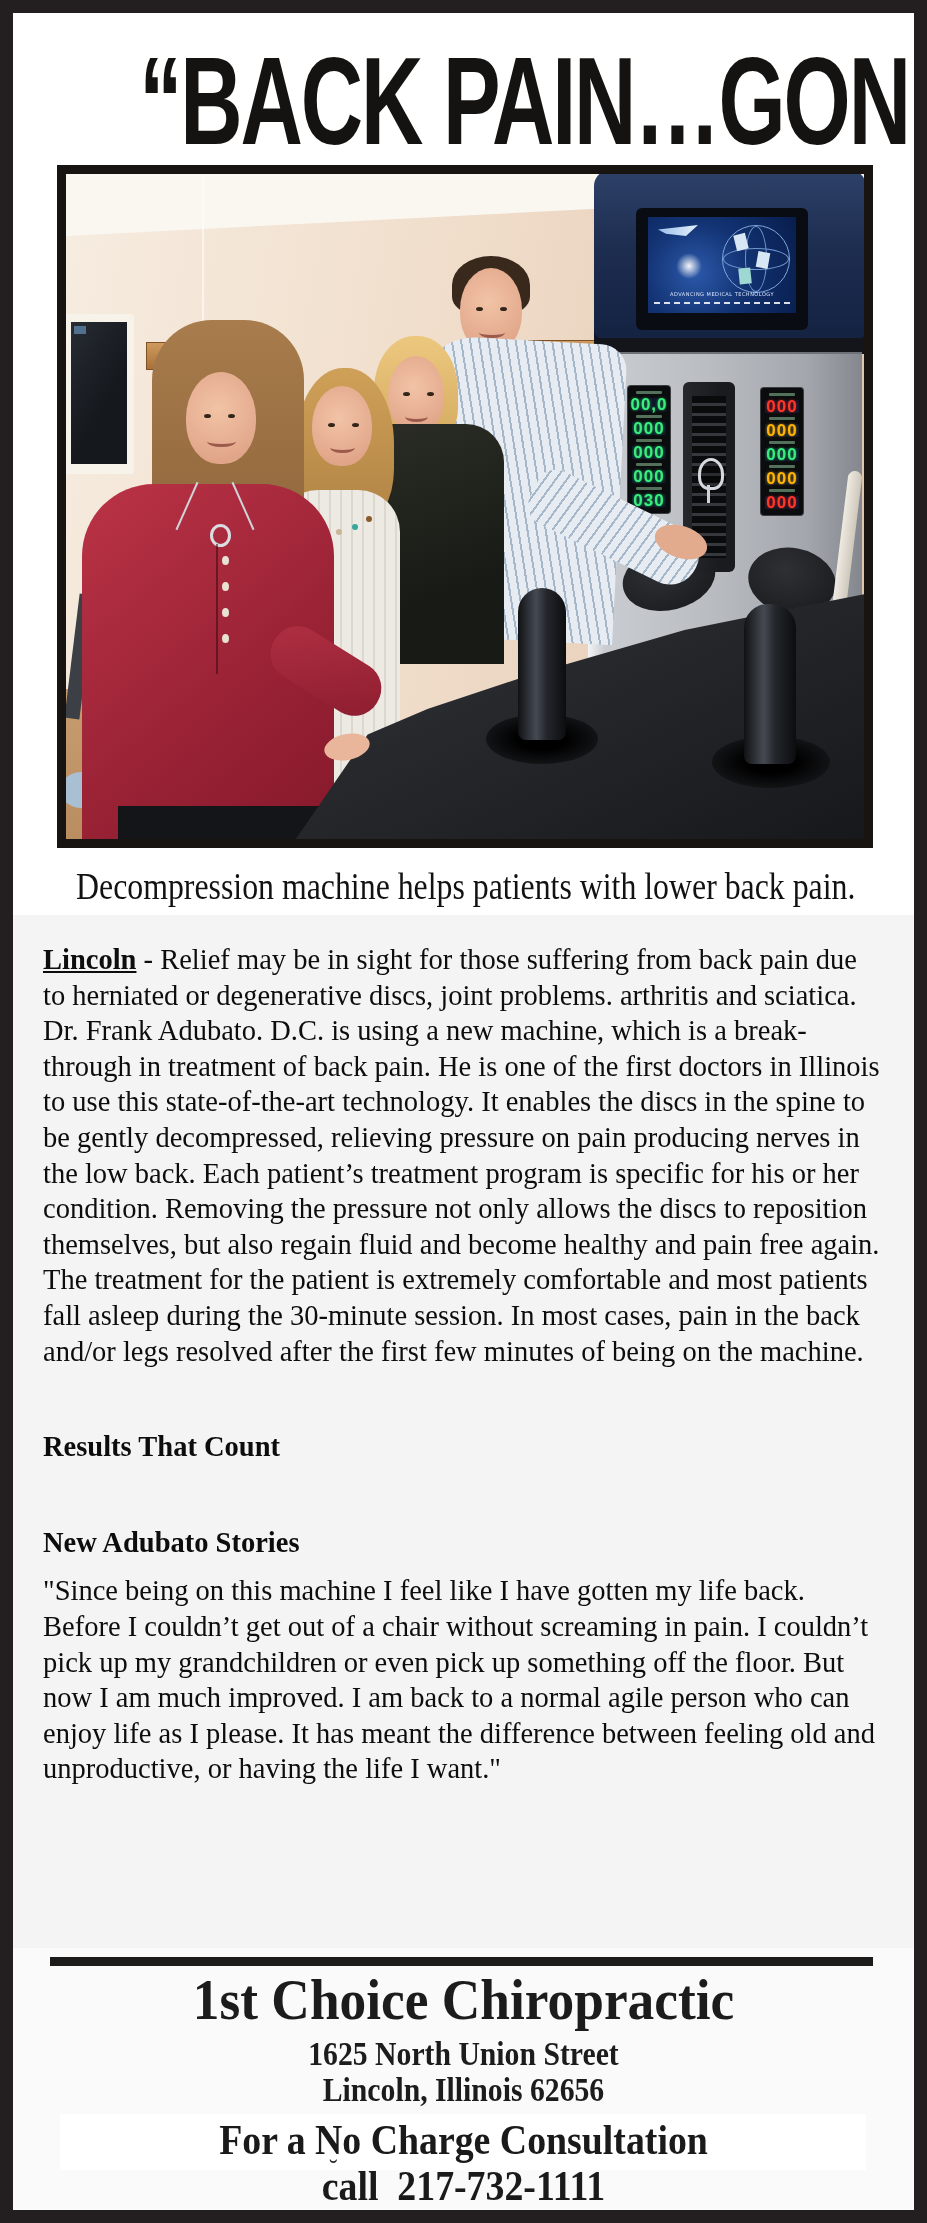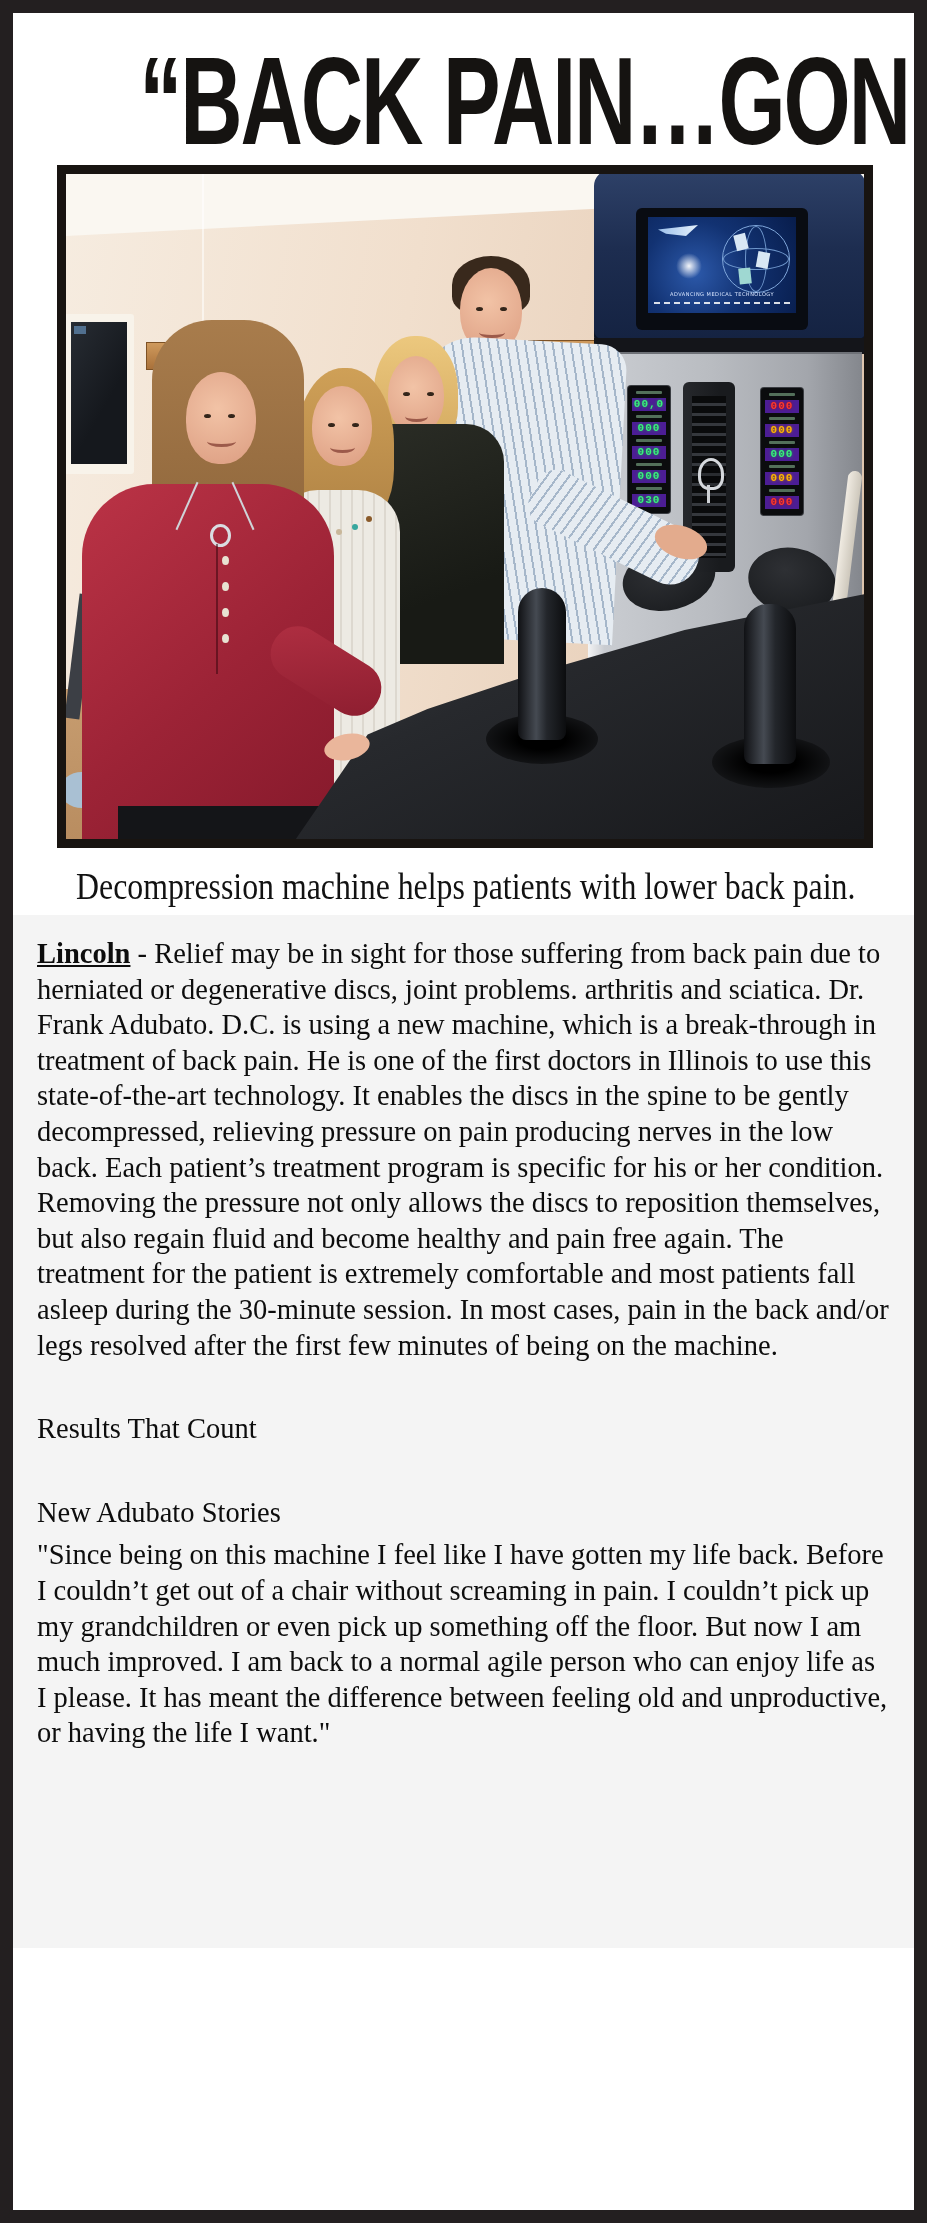--- a/index.html
+++ b/index.html
@@ -53,22 +53,22 @@
   .ticks{position:absolute;left:6px;bottom:9px;width:136px;border-top:2px dashed rgba(255,255,255,.85);}
   .mongap{left:528px;top:164px;width:272px;height:16px;background:#14151a;z-index:3;}
   .cabinet{left:522px;top:178px;width:274px;height:487px;z-index:3;
     background:linear-gradient(90deg,#f3f4f5 0%,#c9ccd1 6%,#b9bcc1 45%,#a3a6ac 80%,#84878d 100%);
     box-shadow:inset 0 2px 0 #6e7177;}
   .ledpanel{position:absolute;width:42px;padding:5px 0 6px 0;background:#0b0c0e;border-radius:3px;z-index:4;
     display:flex;flex-direction:column;align-items:center;gap:4px;box-shadow:0 0 0 1px #3a3d42;}
   .lp-left{left:40px;top:34px;}
   .lp-right{left:173px;top:36px;}
   .ledlbl{width:26px;height:3px;background:rgba(170,235,185,.45);border-radius:1px;}
-  .led{width:34px;height:13px;background:#4c1d95;display:flex;align-items:center;justify-content:center;
-    font-family:Liberation Mono, monospace;font-size:11px;font-weight:bold;letter-spacing:1px;line-height:13px;}
+  .led{width:34px;height:13px;background:#0f172a;display:flex;align-items:center;justify-content:center;
+    font-family:Liberation Sans, sans-serif;font-size:17px;font-weight:bold;letter-spacing:1px;line-height:13px;}
   .led-green{color:#38ef7d;text-shadow:0 0 3px #1f9c4e;}
   .led-red{color:#ff372a;text-shadow:0 0 3px #a3170f;}
   .led-amber{color:#ffb402;text-shadow:0 0 3px #a87500;}
   .strip{left:617px;top:208px;width:52px;height:190px;background:linear-gradient(90deg,#26282c,#191b1e 70%);border-radius:6px;z-index:4;}
   .vent{position:absolute;left:9px;top:14px;width:34px;height:162px;
     background:repeating-linear-gradient(180deg,#0a0b0c 0 7px,#35383d 7px 10px);}
   .buckle{position:absolute;left:15px;top:76px;width:20px;height:26px;border:3px solid #d6d9dd;
     border-radius:50% 50% 40% 40%;background:rgba(0,0,0,.2);}
   .buckle:after{content:"";position:absolute;left:6px;top:24px;width:3px;height:18px;background:#cfd2d6;}
   .pad{background:radial-gradient(ellipse at 40% 35%,#2e3034,#1c1e21 75%);border-radius:50%;z-index:3;}
@@ -117,24 +117,24 @@
   .slot2{left:646px;top:562px;width:118px;height:52px;}
   .cyl{z-index:9;border-radius:24px 24px 8px 8px;
     background:linear-gradient(90deg,#101114,#454a52 38%,#23262b 60%,#0c0d0f);}
   .cyl1{left:452px;top:414px;width:48px;height:152px;}
   .cyl2{left:678px;top:430px;width:52px;height:160px;}
   
   .caption{position:absolute;left:0;top:852px;width:901px;text-align:center;
     font-size:37px;font-weight:400;color:#121212;transform:scale(0.86,1);transform-origin:50% 0;white-space:nowrap;}
   .article{position:absolute;left:0;top:902px;width:901px;height:1033px;background:#f4f4f4;
     box-sizing:border-box;padding:14px 18px 0 17px;font-size:28.5px;line-height:35.6px;color:#0d0d0d;}
-  .article p{margin:7px;}
+  .article p{margin:13px;}
   .article .gap{height:34px;}
   .lead{font-weight:700;text-decoration:underline;}
-  .subhead{font-weight:400;margin:0;}
+  .subhead{font-weight:700;margin:0;}
   .indent{text-indent:38px;}
   
   .footer{position:absolute;left:0;top:1935px;width:901px;height:262px;background:#fbfafa;text-align:center;}
   .rule{position:absolute;left:37px;top:9px;width:823px;height:9px;background:#1d1b19;}
   .biz{position:absolute;left:0;top:18px;width:100%;font-weight:700;font-size:58px;color:#1c1c1c;
     transform:scaleX(0.92);transform-origin:50% 50%;white-space:nowrap;}
   .addr{position:absolute;left:0;width:100%;font-weight:700;font-size:33px;color:#1c1c1c;
     transform:scaleX(0.9);transform-origin:50% 50%;white-space:nowrap;}
   .addr1{top:88px;} .addr2{top:124px;}
   .offerband{position:absolute;left:47px;top:166px;width:806px;height:56px;background:#ffffff;}
@@ -288,14 +288,24 @@
 
   <div class="article">
     <p><span class="lead">Lincoln</span><span> - </span><span>Relief may be in sight for those suffering from back pain due to herniated or degenerative discs, joint problems. arthritis and sciatica. Dr. Frank Adubato. D.C. is using a new machine, which is a break-through in treatment of back pain. He is one of the first doctors in Illinois to use this state-of-the-art technology. It enables the discs in the spine to be gently decompressed, relieving pressure on pain producing nerves in the low back. Each patient’s treatment program is specific for his or her condition. Removing the pressure not only allows the discs to reposition themselves, but also regain fluid and become healthy and pain free again. The treatment for the patient is extremely comfortable and most patients fall asleep during the 30-minute session. In most cases, pain in the back and/or legs resolved after the first few minutes of being on the machine.</span></p>
     <div class="gap"></div>
     <p class="subhead">Results That Count</p>
     <div class="gap"></div>
     <p class="subhead">New Adubato Stories</p>
     <p>"Since being on this machine I feel like I have gotten my life back. Before I couldn’t get out of a chair without screaming in pain. I couldn’t pick up my grandchildren or even pick up something off the floor. But now I am much improved. I am back to a normal agile person who can enjoy life as I please. It has meant the difference between feeling old and unproductive, or having the life I want."</p>
   </div>
 
+  <div class="footer">
+    <div class="rule"></div>
+    <div class="biz">1st Choice Chiropractic</div>
+    <div class="addr addr1">1625 North Union Street</div>
+    <div class="addr addr2">Lincoln, Illinois 62656</div>
+    <div class="offerband"></div>
+    <div class="offer">For a No Charge Consultation</div>
+    <div class="artifact">˘</div>
+    <div class="phone">call  217-732-1111</div>
+  </div>
 
 </div>
 
 </body></html>

